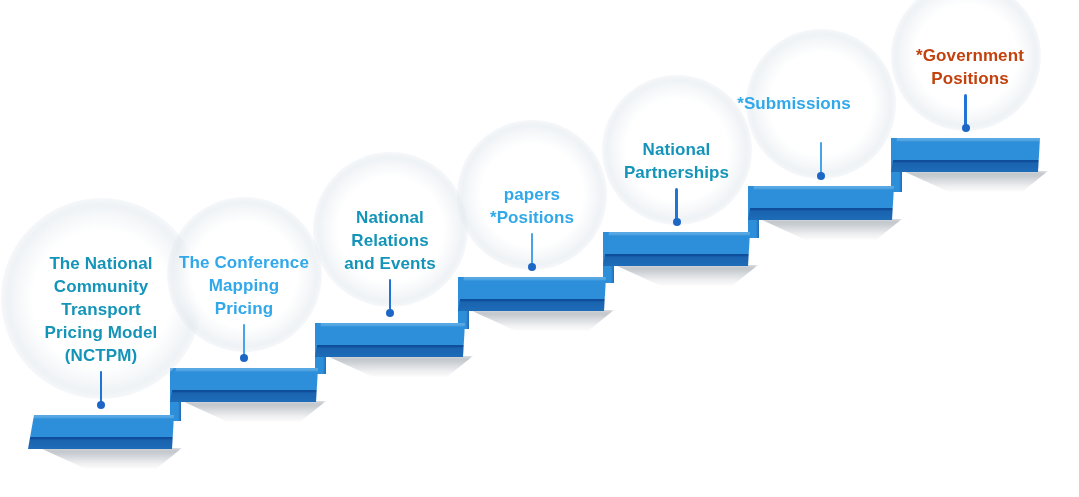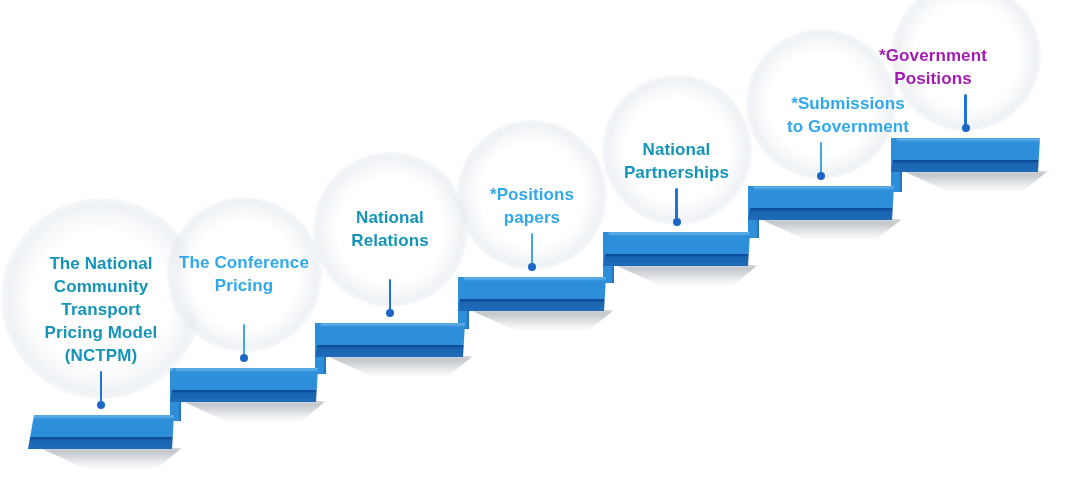--- a/index.html
+++ b/index.html
@@ -89,53 +89,55 @@
     <div>
       <div class="halo" style="width: 155px; height: 155px; left: 166.5px; top: 197px;"></div>
       <div class="step-shadow" style="left: 182px; top: 401px; width: 144px; height: 21px; clip-path: polygon(0px 0px, 100% 0px, calc(100% - 26px) 100%, 46px 100%); background: linear-gradient(rgba(92, 104, 118, 0.62) 0%, rgba(110, 122, 136, 0.28) 55%, rgba(130, 140, 152, 0) 100%);"></div>
       <div class="step-riser" style="left: 170px; top: 368px; width: 11px; height: 53px; background: linear-gradient(90deg, rgb(45, 143, 217) 0px, rgb(45, 143, 217) 72%, rgb(35, 104, 180) 100%);"></div>
       <div class="step-slab" style="left: 170px; top: 368px; width: 148px; height: 34px; clip-path: polygon(6px 0px, 100% 0px, calc(100% - 2px) 100%, 0px 100%);">
         <div class="slab-face" style="height: 22px; background: linear-gradient(rgb(88, 168, 227) 0px, rgb(88, 168, 227) 2px, rgb(45, 143, 217) 4px, rgb(45, 143, 217) 100%);"></div>
         <div class="slab-band" style="height: 12px; background: linear-gradient(rgb(15, 78, 154) 0px, rgb(15, 78, 154) 1.5px, rgb(26, 99, 175) 3px, rgb(30, 108, 184) 100%);"></div>
       </div>
       <div class="step-label" style="left: 134px; width: 220px; top: 251px; color: rgb(49, 168, 234);">
         <div>The Conference</div>
+        <div>Mapping</div>
         <div>Pricing</div>
       </div>
       <div class="connector-line" style="left: 242.75px; top: 324px; height: 32px; background: rgb(69, 165, 232);"></div>
       <div class="connector-dot" style="left: 240px; top: 354px; background: rgb(28, 103, 198);"></div>
     </div>
 
     <div>
       <div class="halo" style="width: 155px; height: 155px; left: 312.5px; top: 152px;"></div>
       <div class="step-shadow" style="left: 327px; top: 356px; width: 146px; height: 21px; clip-path: polygon(0px 0px, 100% 0px, calc(100% - 26px) 100%, 46px 100%); background: linear-gradient(rgba(92, 104, 118, 0.62) 0%, rgba(110, 122, 136, 0.28) 55%, rgba(130, 140, 152, 0) 100%);"></div>
       <div class="step-riser" style="left: 315px; top: 323px; width: 11px; height: 51px; background: linear-gradient(90deg, rgb(45, 143, 217) 0px, rgb(45, 143, 217) 72%, rgb(35, 104, 180) 100%);"></div>
       <div class="step-slab" style="left: 315px; top: 323px; width: 150px; height: 34px; clip-path: polygon(6px 0px, 100% 0px, calc(100% - 2px) 100%, 0px 100%);">
         <div class="slab-face" style="height: 22px; background: linear-gradient(rgb(88, 168, 227) 0px, rgb(88, 168, 227) 2px, rgb(45, 143, 217) 4px, rgb(45, 143, 217) 100%);"></div>
         <div class="slab-band" style="height: 12px; background: linear-gradient(rgb(15, 78, 154) 0px, rgb(15, 78, 154) 1.5px, rgb(26, 99, 175) 3px, rgb(30, 108, 184) 100%);"></div>
       </div>
       <div class="step-label" style="left: 280px; width: 220px; top: 206px; color: rgb(20, 148, 184);">
         <div>National</div>
         <div>Relations</div>
+        <div>and Events</div>
       </div>
       <div class="connector-line" style="left: 388.75px; top: 279px; height: 32px; background: rgb(33, 115, 213);"></div>
       <div class="connector-dot" style="left: 386px; top: 309px; background: rgb(28, 103, 198);"></div>
     </div>
 
     <div>
       <div class="halo" style="width: 150px; height: 150px; left: 457px; top: 120px;"></div>
       <div class="step-shadow" style="left: 470px; top: 310px; width: 144px; height: 21px; clip-path: polygon(0px 0px, 100% 0px, calc(100% - 26px) 100%, 46px 100%); background: linear-gradient(rgba(92, 104, 118, 0.62) 0%, rgba(110, 122, 136, 0.28) 55%, rgba(130, 140, 152, 0) 100%);"></div>
       <div class="step-riser" style="left: 458px; top: 277px; width: 11px; height: 52px; background: linear-gradient(90deg, rgb(45, 143, 217) 0px, rgb(45, 143, 217) 72%, rgb(35, 104, 180) 100%);"></div>
       <div class="step-slab" style="left: 458px; top: 277px; width: 148px; height: 34px; clip-path: polygon(6px 0px, 100% 0px, calc(100% - 2px) 100%, 0px 100%);">
         <div class="slab-face" style="height: 22px; background: linear-gradient(rgb(88, 168, 227) 0px, rgb(88, 168, 227) 2px, rgb(45, 143, 217) 4px, rgb(45, 143, 217) 100%);"></div>
         <div class="slab-band" style="height: 12px; background: linear-gradient(rgb(15, 78, 154) 0px, rgb(15, 78, 154) 1.5px, rgb(26, 99, 175) 3px, rgb(30, 108, 184) 100%);"></div>
       </div>
       <div class="step-label" style="left: 422px; width: 220px; top: 183px; color: rgb(49, 168, 234);">
+        <div>papers</div>
         <div>*Positions</div>
-        <div>papers</div>
       </div>
       <div class="connector-line" style="left: 530.75px; top: 233px; height: 32px; background: rgb(69, 165, 232);"></div>
       <div class="connector-dot" style="left: 528px; top: 263px; background: rgb(28, 103, 198);"></div>
     </div>
 
     <div>
       <div class="halo" style="width: 150px; height: 150px; left: 601.5px; top: 75px;"></div>
       <div class="step-shadow" style="left: 615px; top: 265px; width: 143px; height: 21px; clip-path: polygon(0px 0px, 100% 0px, calc(100% - 26px) 100%, 46px 100%); background: linear-gradient(rgba(92, 104, 118, 0.62) 0%, rgba(110, 122, 136, 0.28) 55%, rgba(130, 140, 152, 0) 100%);"></div>
       <div class="step-riser" style="left: 603px; top: 232px; width: 11px; height: 51px; background: linear-gradient(90deg, rgb(45, 143, 217) 0px, rgb(45, 143, 217) 72%, rgb(35, 104, 180) 100%);"></div>
       <div class="step-slab" style="left: 603px; top: 232px; width: 147px; height: 34px; clip-path: polygon(6px 0px, 100% 0px, calc(100% - 2px) 100%, 0px 100%);">
@@ -151,36 +153,35 @@
     </div>
 
     <div>
       <div class="halo" style="width: 150px; height: 150px; left: 746px; top: 29px;"></div>
       <div class="step-shadow" style="left: 760px; top: 219px; width: 142px; height: 21px; clip-path: polygon(0px 0px, 100% 0px, calc(100% - 26px) 100%, 46px 100%); background: linear-gradient(rgba(92, 104, 118, 0.62) 0%, rgba(110, 122, 136, 0.28) 55%, rgba(130, 140, 152, 0) 100%);"></div>
       <div class="step-riser" style="left: 748px; top: 186px; width: 11px; height: 52px; background: linear-gradient(90deg, rgb(45, 143, 217) 0px, rgb(45, 143, 217) 72%, rgb(35, 104, 180) 100%);"></div>
       <div class="step-slab" style="left: 748px; top: 186px; width: 146px; height: 34px; clip-path: polygon(6px 0px, 100% 0px, calc(100% - 2px) 100%, 0px 100%);">
         <div class="slab-face" style="height: 22px; background: linear-gradient(rgb(88, 168, 227) 0px, rgb(88, 168, 227) 2px, rgb(45, 143, 217) 4px, rgb(45, 143, 217) 100%);"></div>
         <div class="slab-band" style="height: 12px; background: linear-gradient(rgb(15, 78, 154) 0px, rgb(15, 78, 154) 1.5px, rgb(26, 99, 175) 3px, rgb(30, 108, 184) 100%);"></div>
       </div>
-      <div class="step-label" style="left: 738px; width: 220px; top: 92px; color: rgb(49, 168, 234); text-align: center;">
+      <div class="step-label" style="left: 684px; width: 220px; top: 92px; color: rgb(49, 168, 234); text-align: center;">
         <div>*Submissions</div>
-        <div>to Government</div>
       </div>
       <div class="connector-line" style="left: 819.75px; top: 142px; height: 32px; background: rgb(69, 165, 232);"></div>
       <div class="connector-dot" style="left: 817px; top: 172px; background: rgb(28, 103, 198);"></div>
     </div>
 
     <div>
       <div class="halo" style="width: 150px; height: 150px; left: 890.5px; top: -19px;"></div>
       <div class="step-shadow" style="left: 903px; top: 171px; width: 145px; height: 21px; clip-path: polygon(0px 0px, 100% 0px, calc(100% - 26px) 100%, 46px 100%); background: linear-gradient(rgba(92, 104, 118, 0.62) 0%, rgba(110, 122, 136, 0.28) 55%, rgba(130, 140, 152, 0) 100%);"></div>
       <div class="step-riser" style="left: 891px; top: 138px; width: 11px; height: 54px; background: linear-gradient(90deg, rgb(45, 143, 217) 0px, rgb(45, 143, 217) 72%, rgb(35, 104, 180) 100%);"></div>
       <div class="step-slab" style="left: 891px; top: 138px; width: 149px; height: 34px; clip-path: polygon(6px 0px, 100% 0px, calc(100% - 2px) 100%, 0px 100%);">
         <div class="slab-face" style="height: 22px; background: linear-gradient(rgb(88, 168, 227) 0px, rgb(88, 168, 227) 2px, rgb(45, 143, 217) 4px, rgb(45, 143, 217) 100%);"></div>
         <div class="slab-band" style="height: 12px; background: linear-gradient(rgb(15, 78, 154) 0px, rgb(15, 78, 154) 1.5px, rgb(26, 99, 175) 3px, rgb(30, 108, 184) 100%);"></div>
       </div>
-      <div class="step-label" style="left: 823px; width: 220px; top: 44px; color: #a21caf;">
+      <div class="step-label" style="left: 860px; width: 220px; top: 44px; color: #c2410c;">
         <div>*Government</div>
         <div>Positions</div>
       </div>
       <div class="connector-line" style="left: 964.25px; top: 94px; height: 32px; background: rgb(33, 115, 213);"></div>
       <div class="connector-dot" style="left: 961.5px; top: 124px; background: rgb(28, 103, 198);"></div>
     </div>
   </div>
 
 </body></html>

